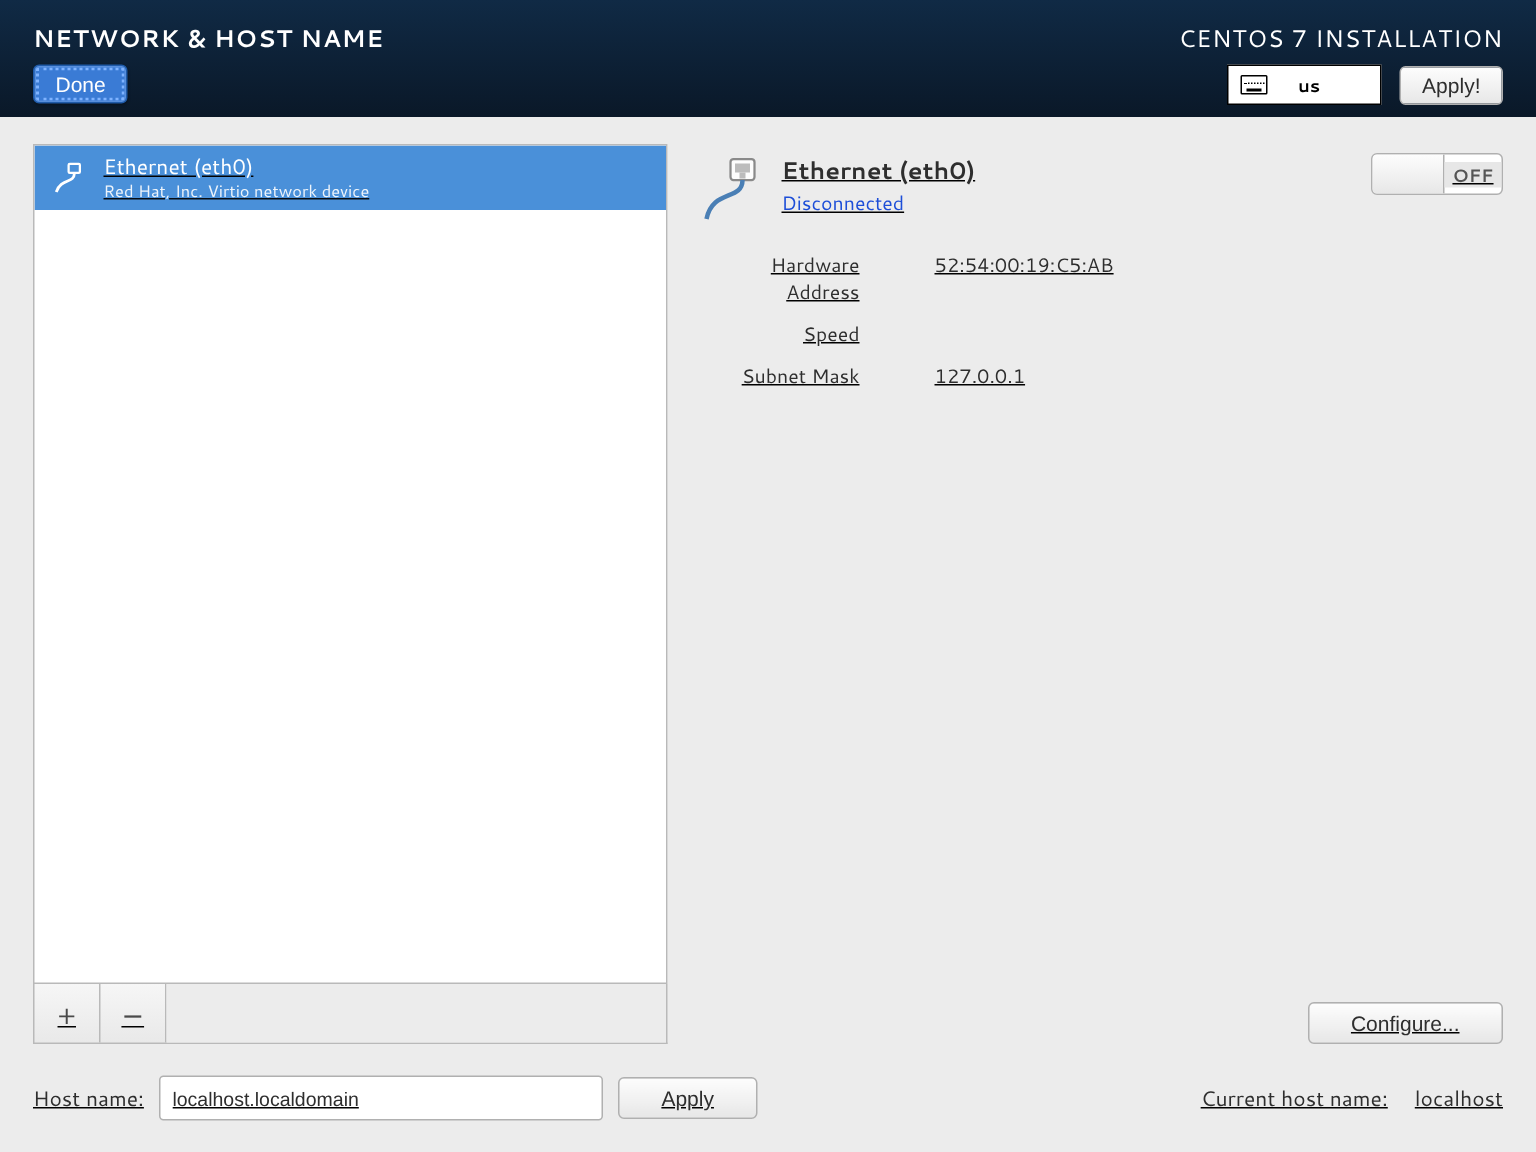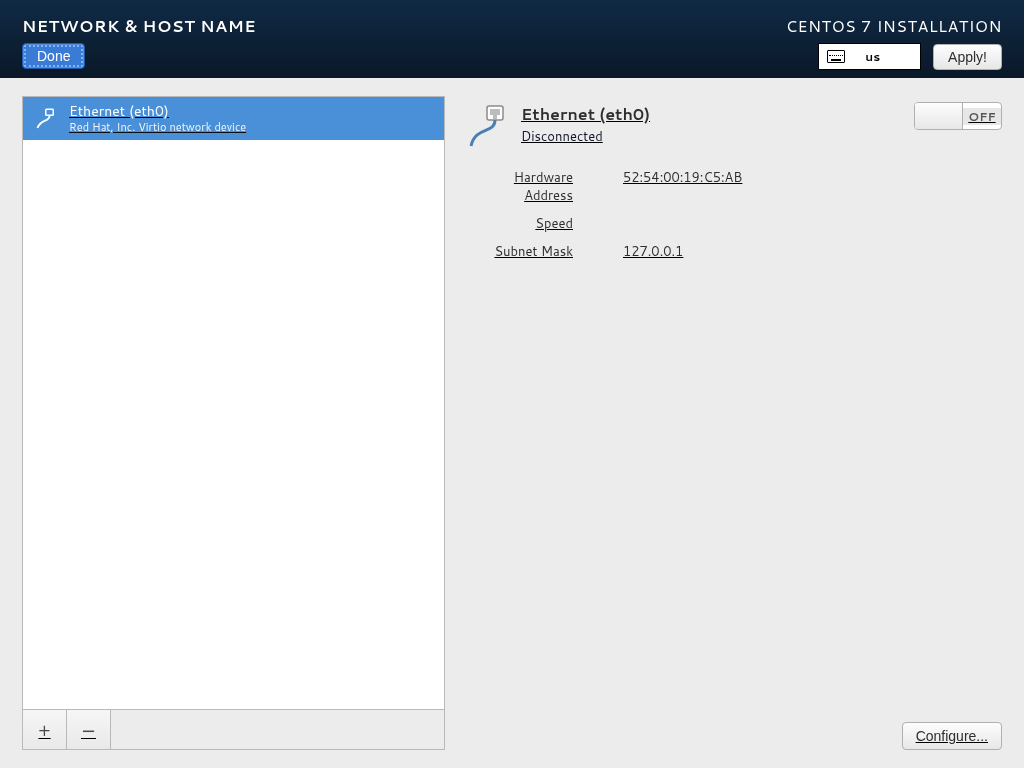--- a/index.html
+++ b/index.html
@@ -110,21 +110,21 @@
     }
     .tb-btn:last-child { border-right: none; }
     .tb-spacer { flex: 1; background: #ececec; }
     .right-pane { flex: 1; display: flex; flex-direction: column; padding-top: 6px; }
     .detail-header { display: flex; align-items: flex-start; gap: 10px; padding-bottom: 10px; }
     .detail-icon {
       width: 48px; height: 48px; flex-shrink: 0;
     }
     .detail-title-block { flex: 1; display:flex; flex-direction:column; gap:2px; }
     .detail-name { font-size: 16px; font-weight: 700; color: #2e2e2e; }
-    .detail-status { font-size: 13px; color: #0f172a; }
+    .detail-status { font-size: 13px; color: #1d4ed8; }
     .toggle {
       width: 88px; height: 28px;
       background: #fff;
       border: 1px solid #b0b0b0;
       border-radius: 4px;
       display: flex;
       align-items: center;
       cursor: pointer;
       overflow: hidden;
     }
@@ -142,21 +142,21 @@
       background: #e7e7e7;
     }
     .kv-grid { display: grid; grid-template-columns: 110px auto; column-gap: 6px; row-gap: 10px; font-size: 13px; color: #2e2e2e; padding-top: 8px; }
     .kv-key { text-align: right; color: #2e2e2e; }
     .kv-val { text-align: left; color: #2e2e2e; margin-left: 44px; }
     .right-bottom { display:flex; justify-content:flex-end; padding-top: 10px; }
     .configure-btn, .apply-btn {
       background: linear-gradient(to bottom, #fdfdfd, #e7e7e7);
       border: 1px solid #b0b0b0;
       border-radius: 4px;
-      padding: 5px 13px;
+      padding: 5px 28px;
       font-size: 14px;
       color: #2e2e2e;
       cursor: pointer;
     }
     .bottom-row { display: flex; align-items: center; gap: 10px; height: 36px; }
     .hostname-label { font-size: 14px; color: #2e2e2e; }
     .hostname-input {
       width: 296px;
       height: 30px;
       border: 1px solid #b0b0b0;
@@ -247,13 +247,22 @@
 
       <div style="flex:1"></div>
 
       <div class="right-bottom">
         <button class="configure-btn">Configure...</button>
       </div>
     </div>
 
   </div>
 
+  <div class="bottom-row">
+    <span class="hostname-label">Host name:</span>
+    <input class="hostname-input" type="text" value="localhost.localdomain" style="">
+    <button class="apply-btn">Apply</button>
+    <div class="current-host">
+      <span>Current host name:</span>
+      <span>localhost</span>
+    </div>
+  </div>
 </div>
 
 </body></html>

